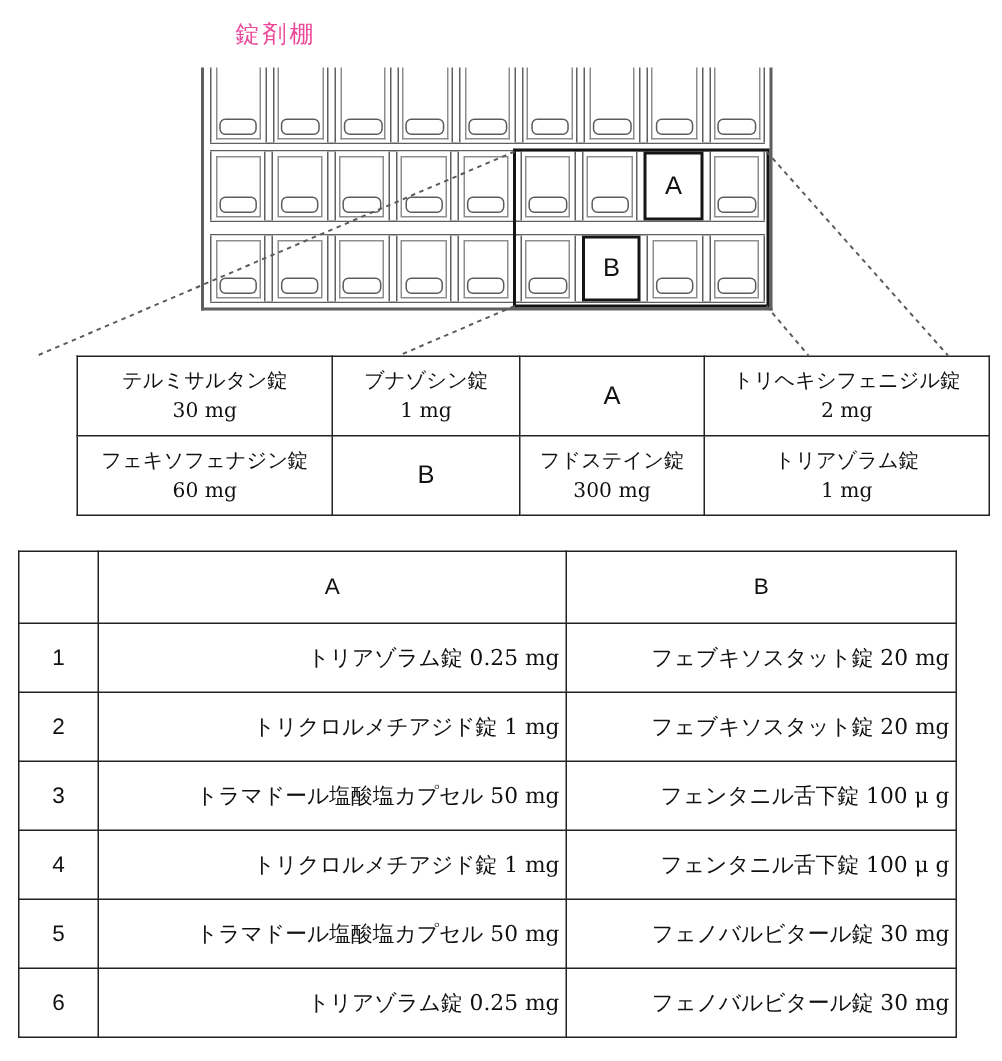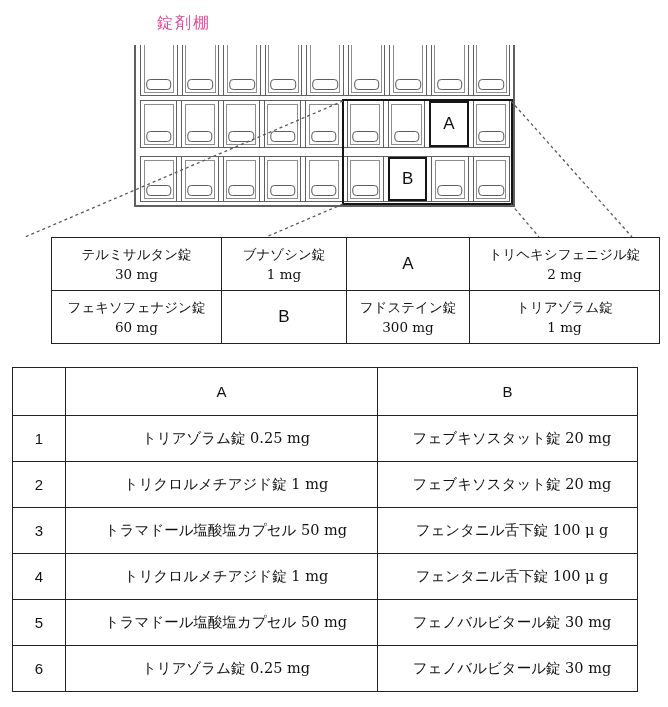--- a/index.html
+++ b/index.html
@@ -75,21 +75,21 @@
   .options-table thead th {
     height:48px; font-family:"Liberation Sans","DejaVu Sans",sans-serif;
     font-size:15px; font-weight:normal; text-align:center;
   }
   .options-table tbody td { height:46px; }
   .options-table td.no {
     font-family:"Liberation Sans","DejaVu Sans",sans-serif;
     font-size:15px; text-align:center;
   }
   .options-table td.drug {
-    font-size:14.5px; text-align:center; padding:0 4px 0 13px;
+    font-size:14.5px; text-align:right; padding:0 4px 0 13px;
   }
 </style>
 </head>
 <body>
 
 <div class="page">
 
   <div class="fig-title">錠剤棚</div>
 
   <div class="shelf-frame"></div>

